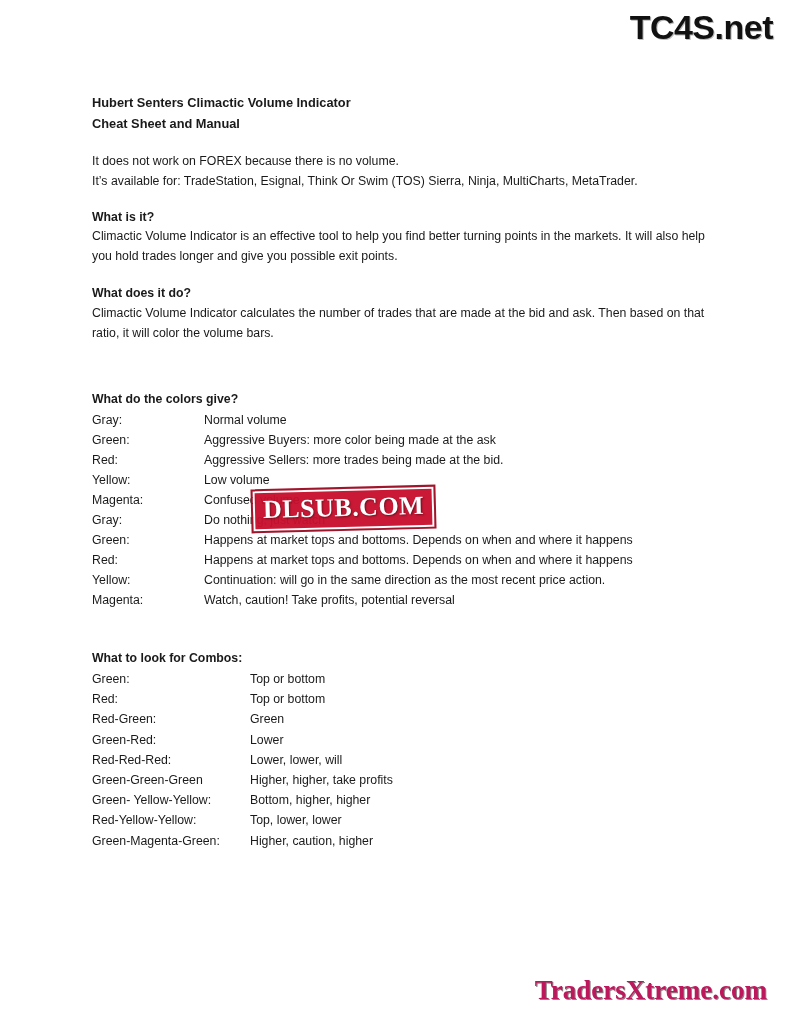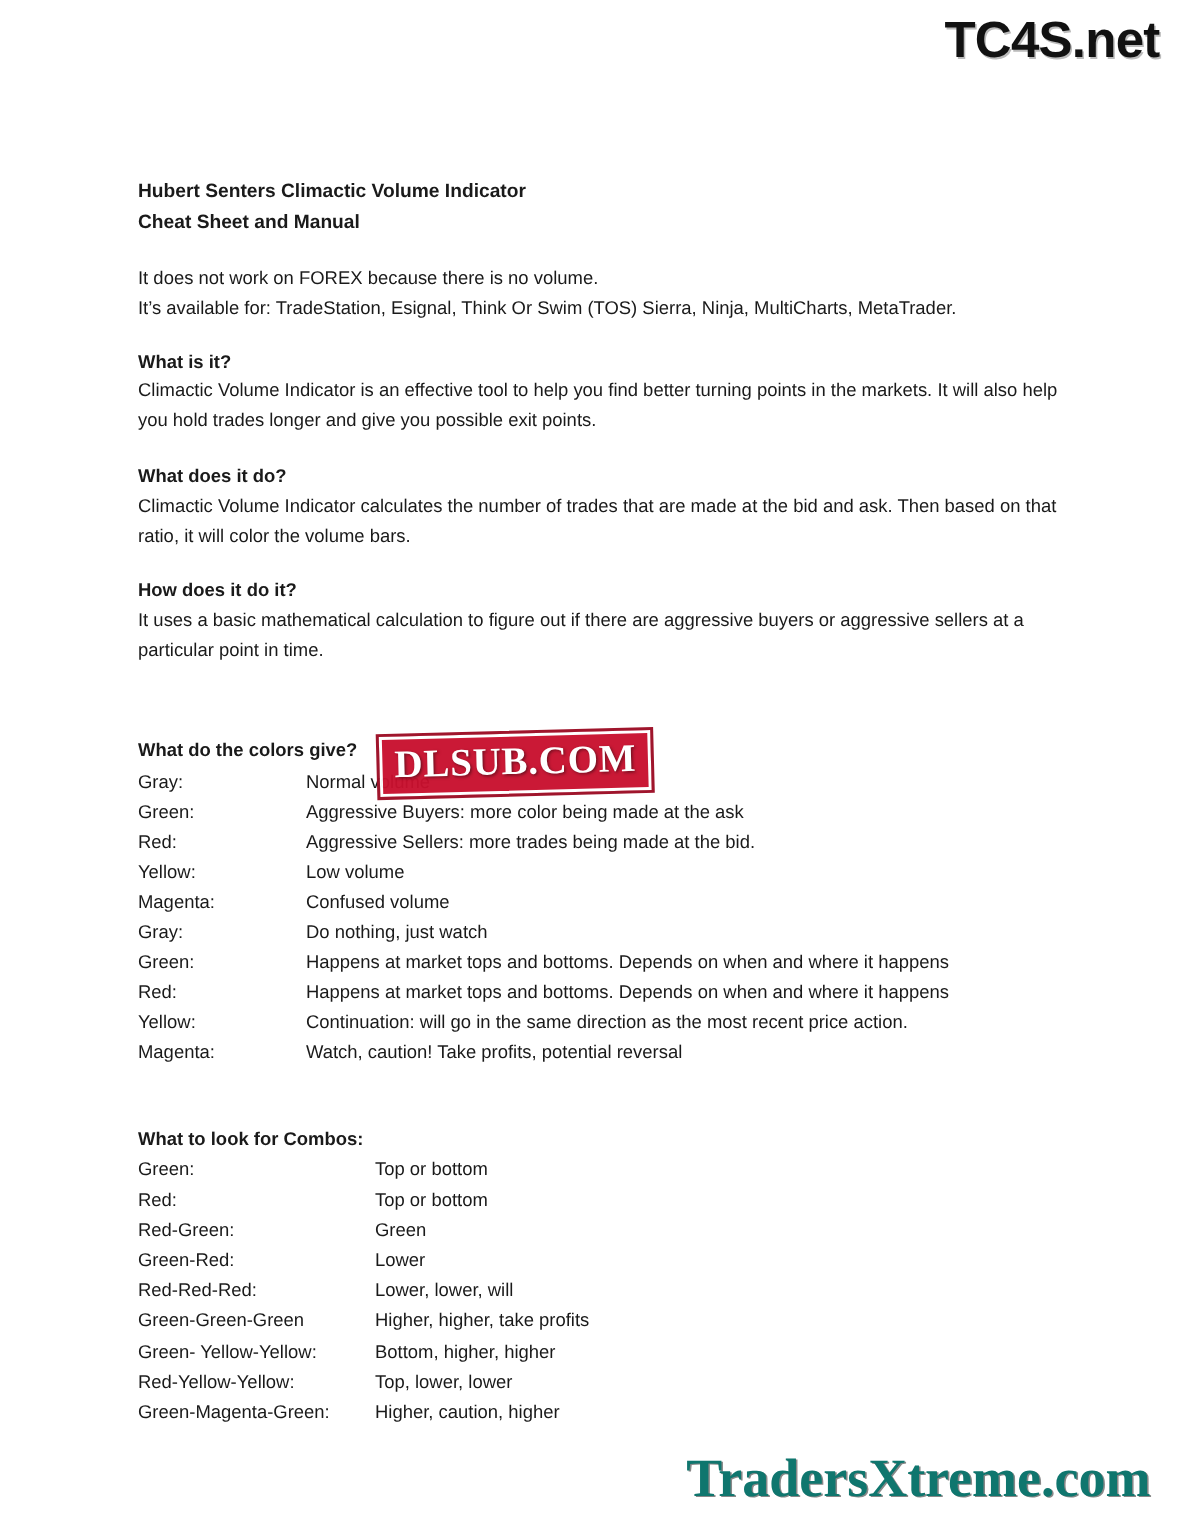--- a/index.html
+++ b/index.html
@@ -31,23 +31,23 @@
     font-weight: bold;
     color: #111111;
     letter-spacing: -0.5px;
     text-shadow: 1px 1px 0 #bbbbbb;
   }
   .wm-bottom {
     position: absolute;
     bottom: 18px;
     right: 24px;
     font-family: "Liberation Serif", serif;
-    font-size: 36px;
-    font-weight: bold;
-    color: #0f766e;
+    font-size: 27px;
+    font-weight: bold;
+    color: #be185d;
     text-shadow: 1px 1px 0 #888888;
   }
   .wm-mid {
     position: absolute;
     left: 253px;
     top: 489px;
     padding: 2px 8px 4px 8px;
     background: #c8102e;
     border: 2px solid #ffffff;
     outline: 2px solid #9c0c24;
@@ -68,21 +68,20 @@
     top: 92px;
     width: 620px;
     font-size: 12.3px;
     line-height: 19.8px;
   }
   .title-block {
     font-weight: bold;
     font-size: 12.8px;
     line-height: 21px;
     margin-bottom: 18px;
-    margin-top: 24px;
   }
   .para {
     margin: 0 0 16px 0;
   }
   .para .line {
     display: block;
   }
   .heading {
     font-weight: bold;
     margin: 0;
@@ -145,25 +144,20 @@
       <span class="line">Climactic Volume Indicator is an effective tool to help you find better turning points in the markets.</span>
       <span class="line">It will also help you hold trades longer and give you possible exit points.</span>
     </div>
 
     <div class="section">
       <div class="heading">What does it do?</div>
       <span class="line">Climactic Volume Indicator calculates the number of trades that are made at the bid and ask.</span>
       <span class="line">Then based on that ratio, it will color the volume bars.</span>
     </div>
 
-    <div class="section">
-      <div class="heading">How does it do it?</div>
-      <span class="line">It uses a basic mathematical calculation to figure out if there are aggressive buyers or aggressive sellers</span>
-      <span class="line">at a particular point in time.</span>
-    </div>
 
     <div class="spacer-lg"></div>
 
     <div class="section">
       <div class="heading">What do the colors give?</div>
       <div class="rows colors">
         <div class="row">
           <span class="key">Gray:</span>
           <span class="val">Normal volume</span>
         </div>

